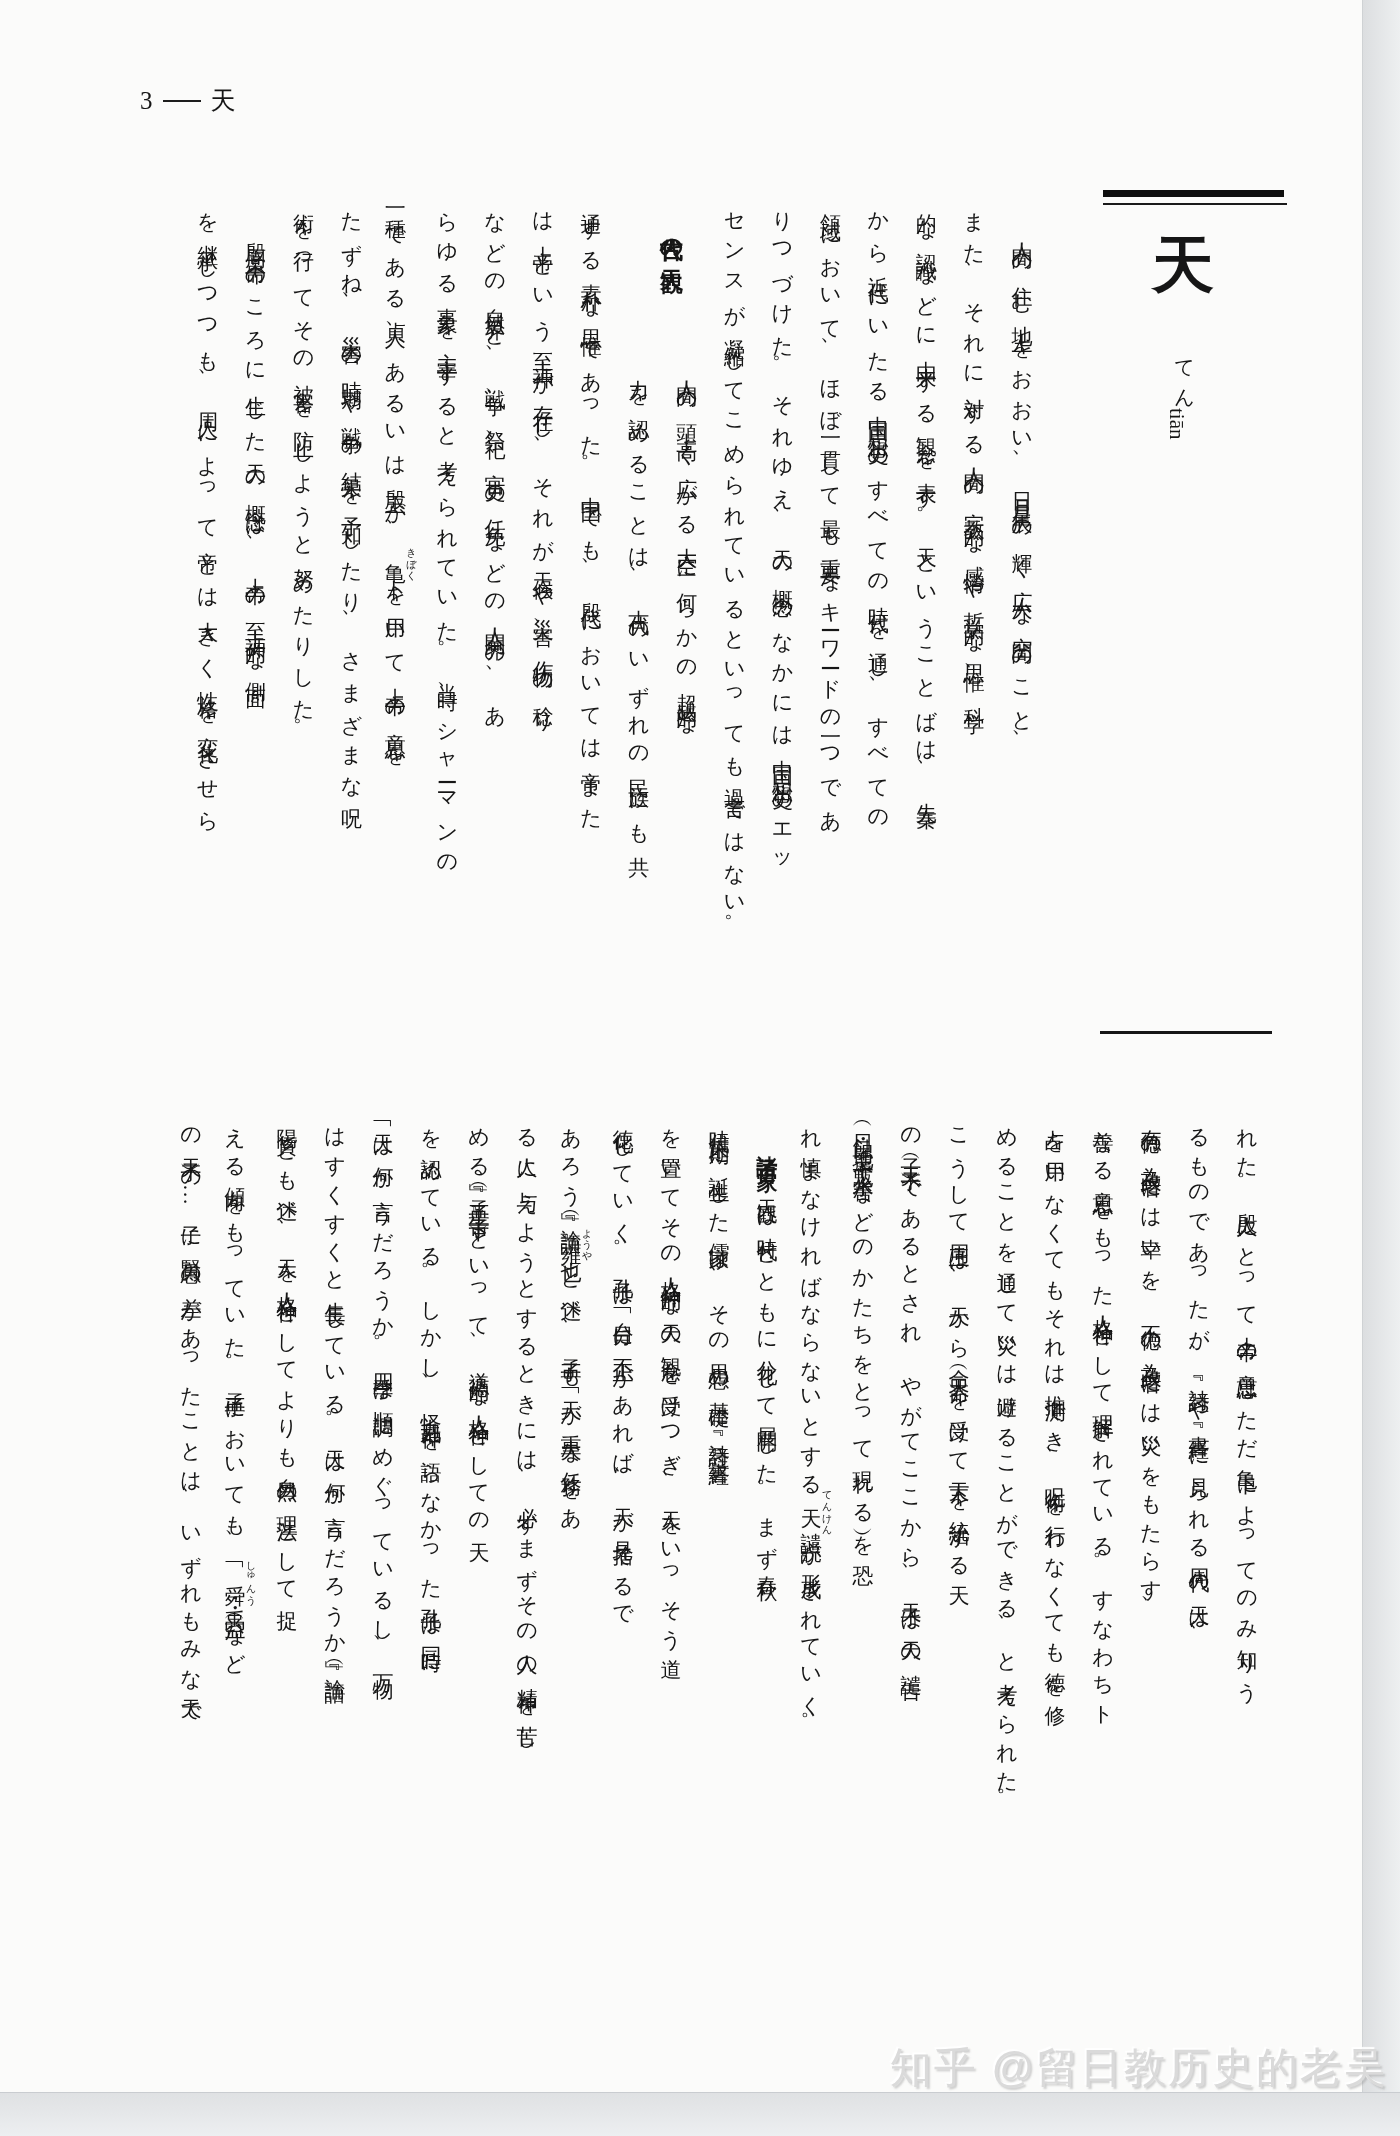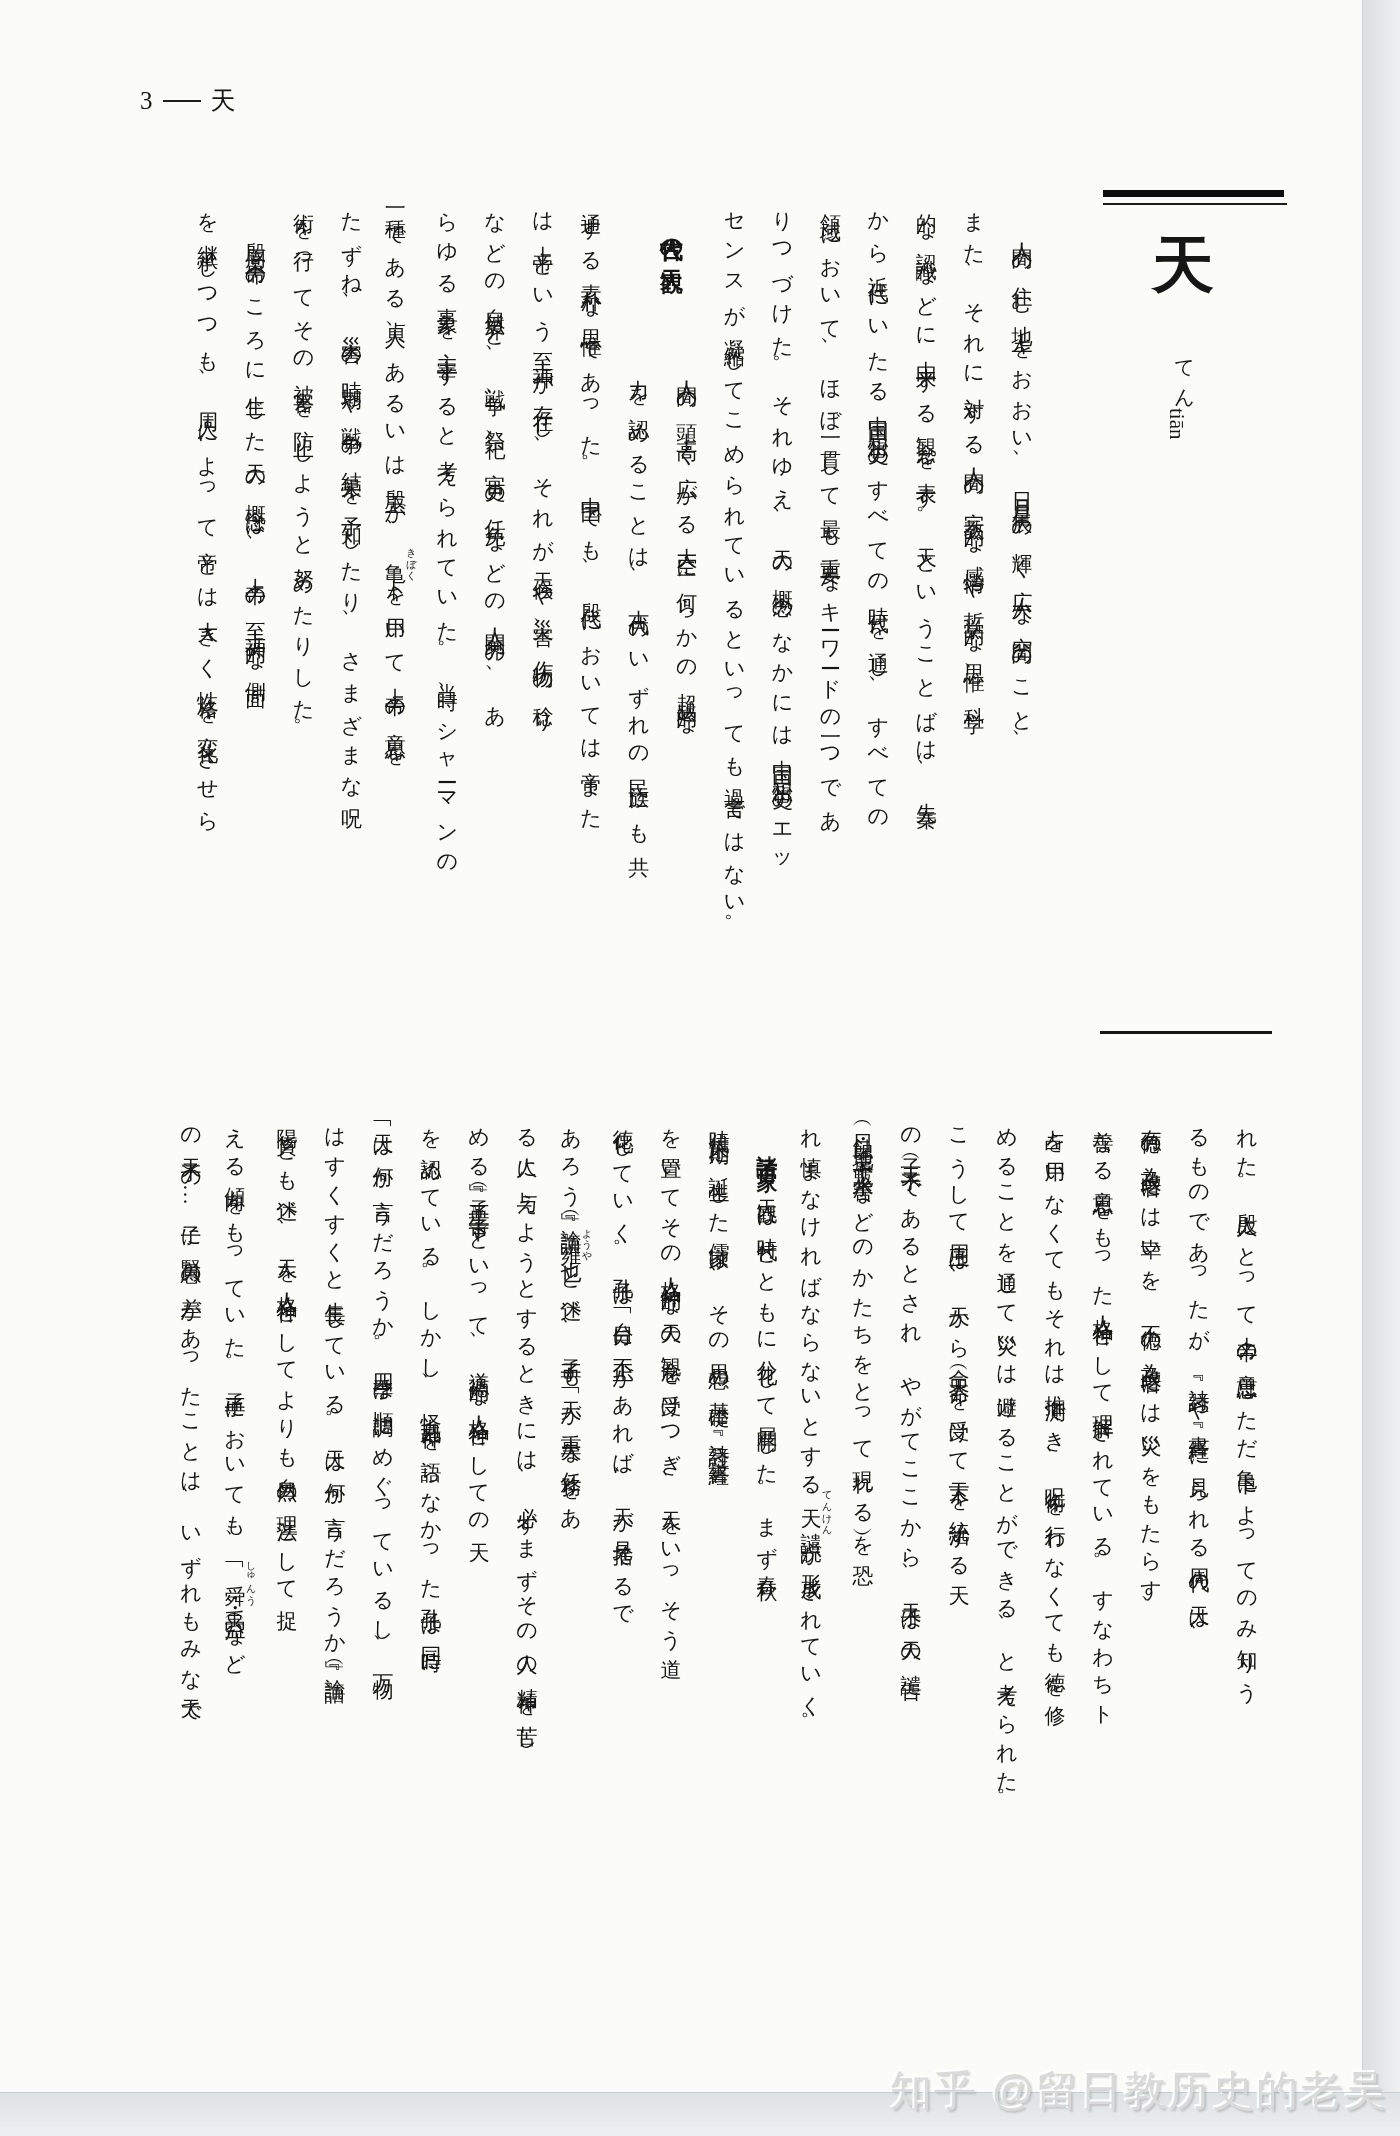--- a/index.html
+++ b/index.html
@@ -28,21 +28,21 @@
          text-orientation:mixed;font-size:21px;line-height:34px;box-sizing:border-box;}
   #upper .t-col{letter-spacing:7.2px;}
   #lower .t-col{letter-spacing:4.6px;}
   ruby>rt{font-size:10px;letter-spacing:0;}
   .subhead{font-weight:700;}
   .sect-head{position:absolute;left:649px;top:22px;width:38px;writing-mode:vertical-rl;
              font-weight:700;font-size:23px;letter-spacing:2px;}
   
   .watermark{position:absolute;right:12px;top:2040px;z-index:5;
              font-family:"Liberation Sans","DejaVu Sans",sans-serif;font-size:42px;letter-spacing:2px;
-             color:#dadada;text-shadow:-2px -2px 1px rgba(255,255,255,.95),2px 2px 2px rgba(150,150,150,.45);margin-top:23px;}
+             color:#dadada;text-shadow:-2px -2px 1px rgba(255,255,255,.95),2px 2px 2px rgba(150,150,150,.45);}
 </style>
 </head>
 <body>
 
 <div class="page">
 
   <div class="pageno">
     <span>3</span>
     <span class="pn-dash"></span>
     <span>天</span>

